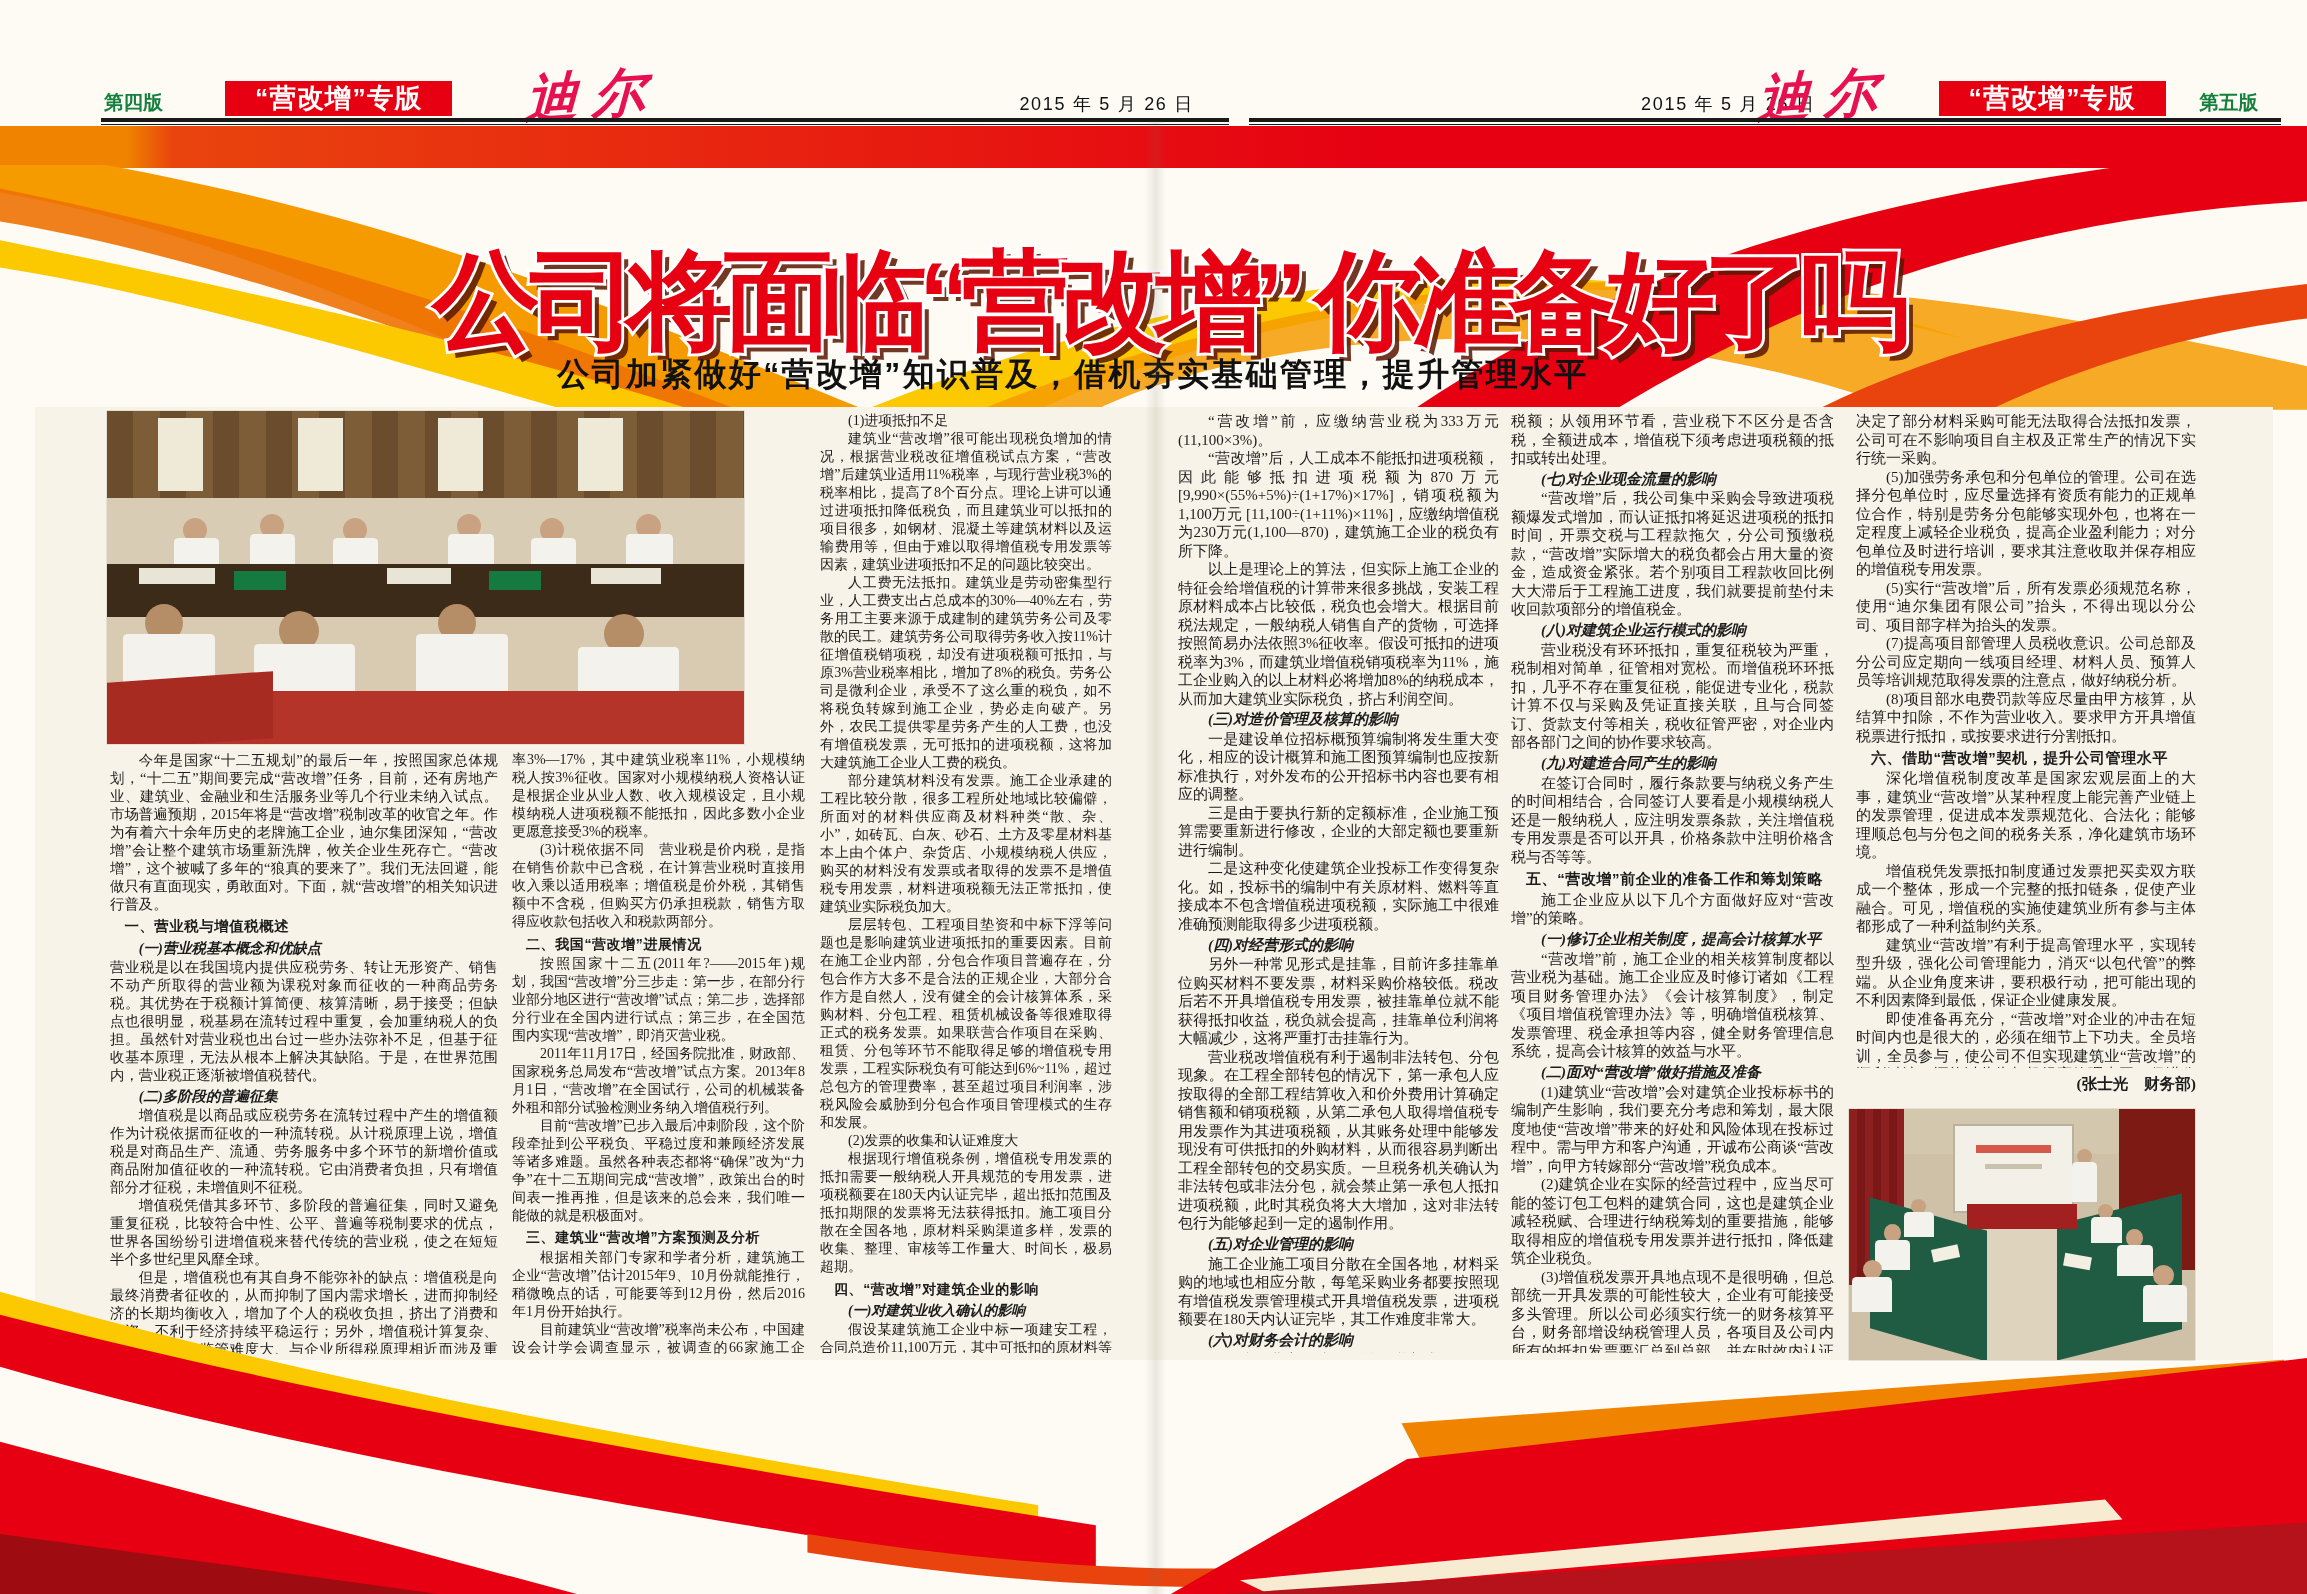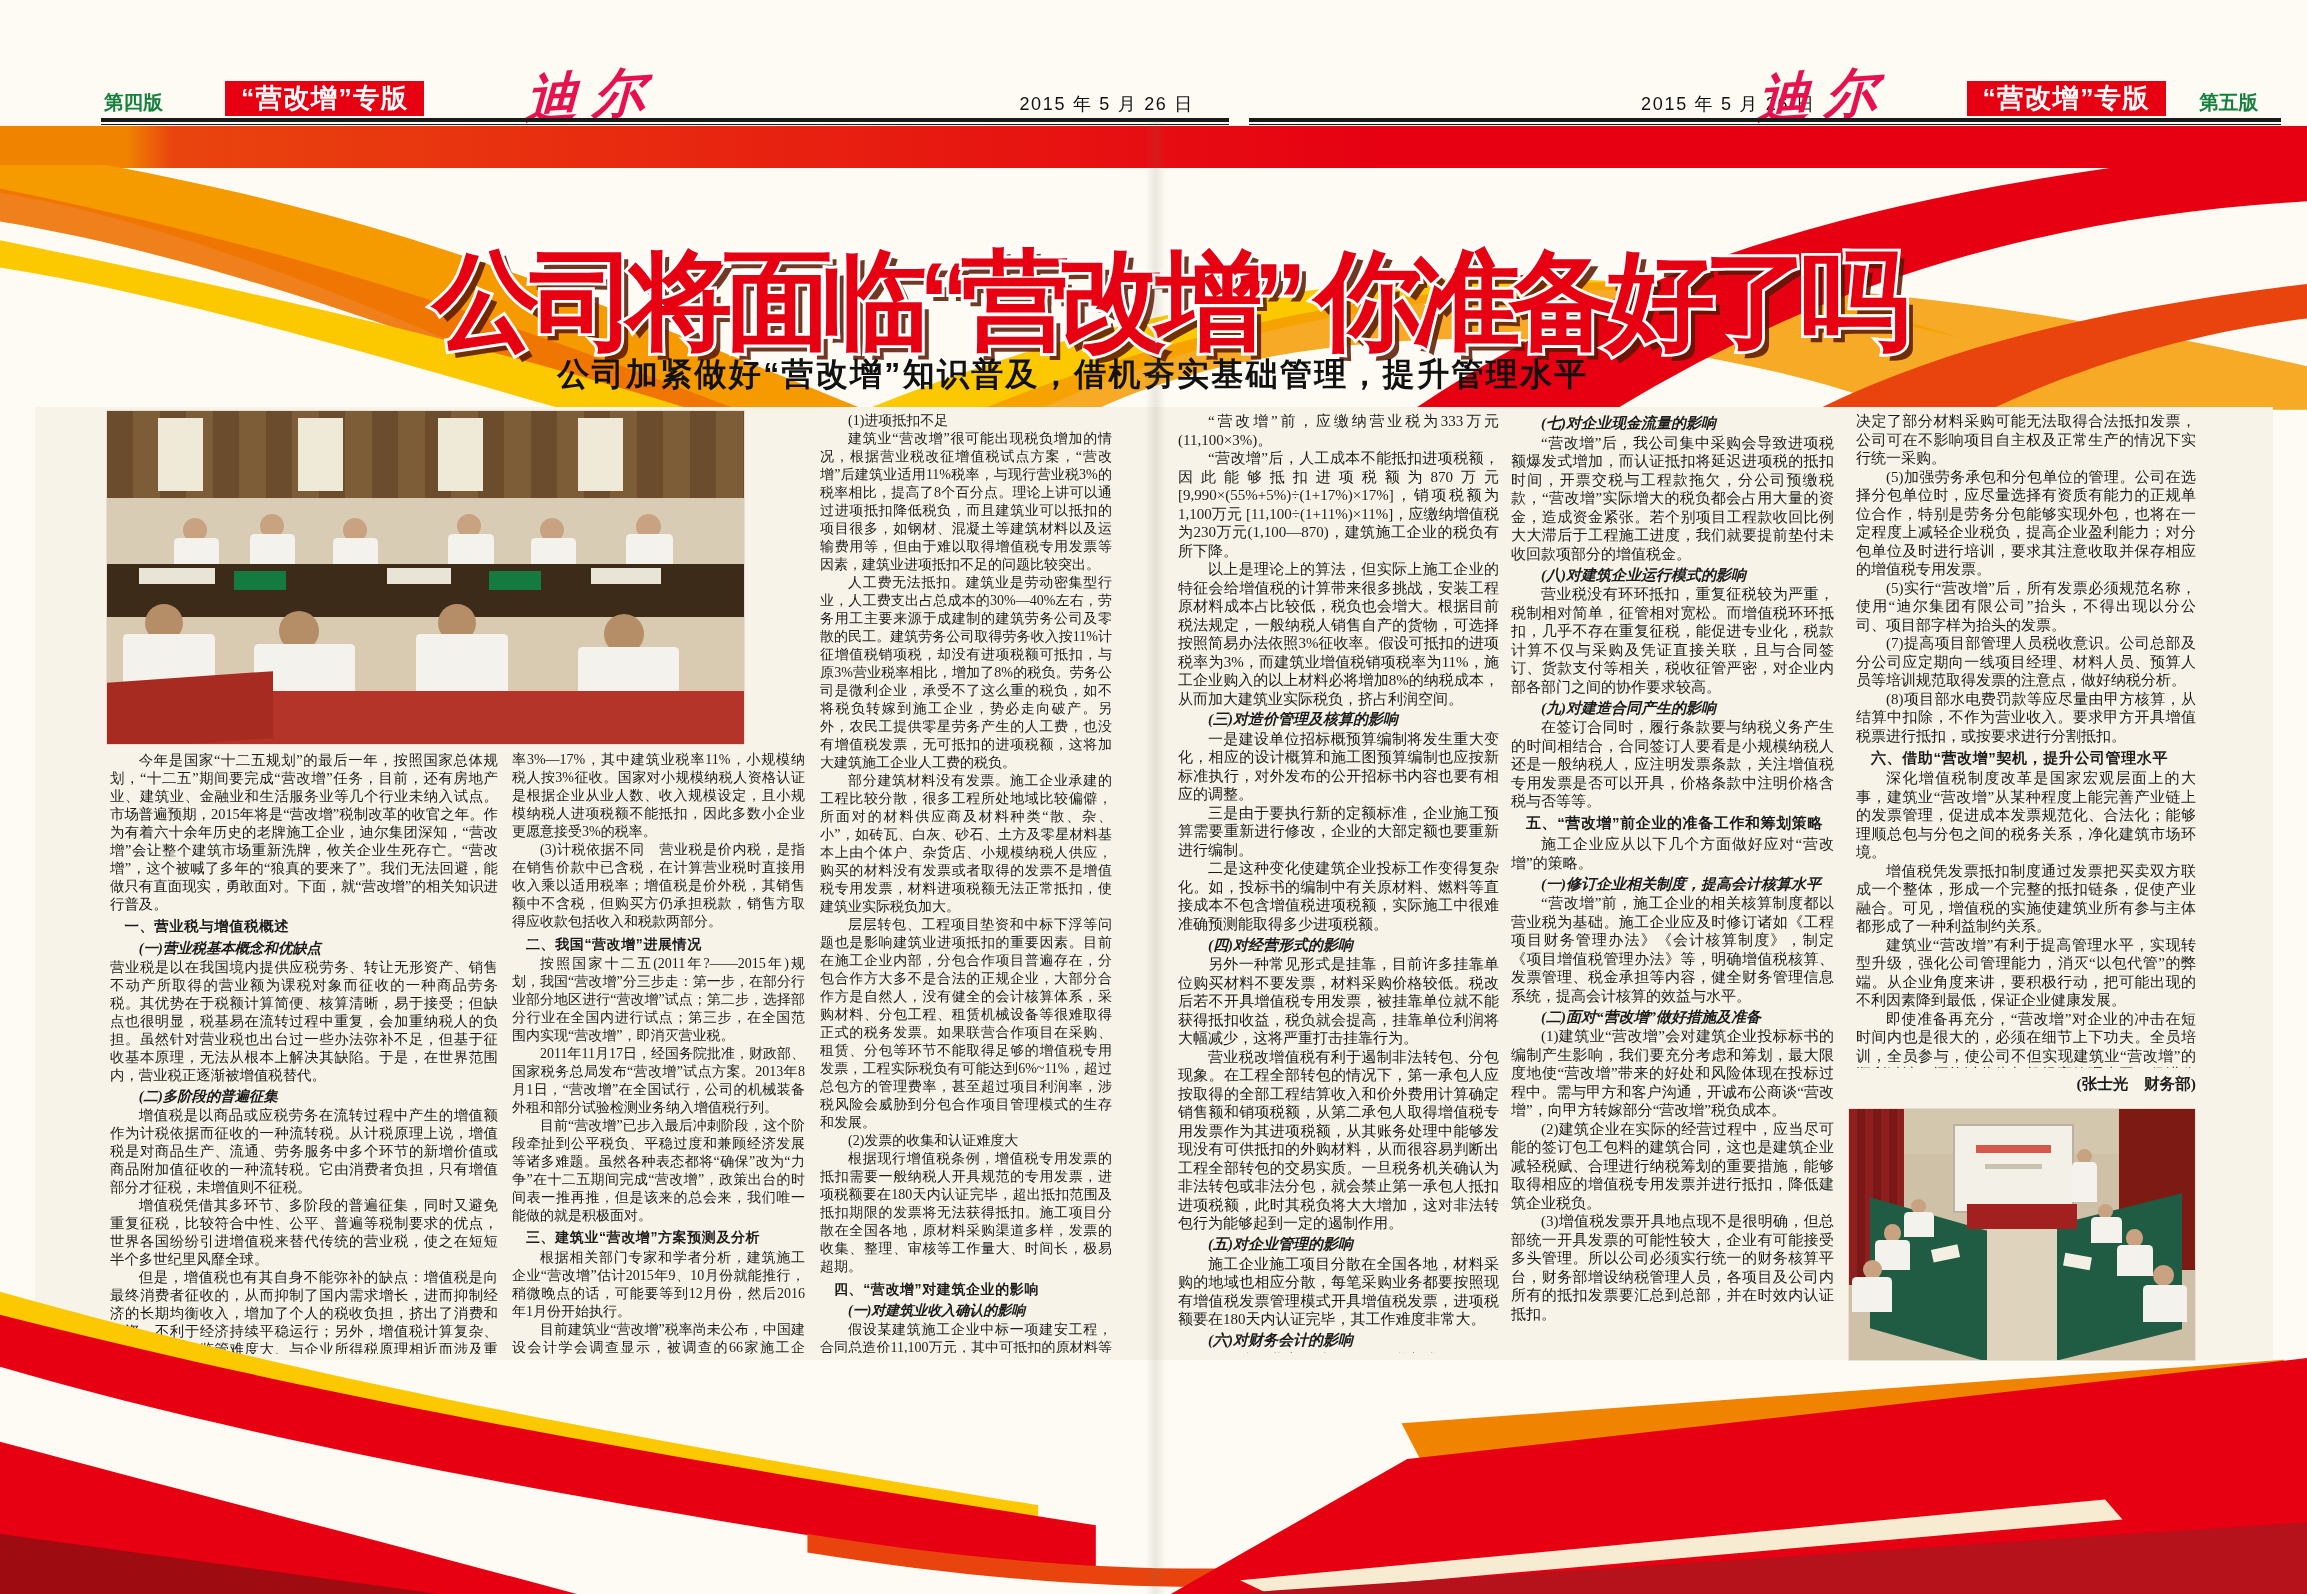--- a/index.html
+++ b/index.html
@@ -3,21 +3,21 @@
 <meta charset="utf-8">
 <style>
   html,body{margin:0;padding:0;}
   #canvas{position:relative;width:2307px;height:1594px;background:#fdfbf4;overflow:hidden;
           font-family:"Liberation Serif","DejaVu Serif",serif;}
   
   .hdr{position:absolute;top:74px;height:45px;}
   .hdr-item{position:absolute;bottom:3.5px;}
   .pageno{font-size:19.6px;font-weight:bold;color:#15803d;font-family:"Liberation Sans",sans-serif;}
   .redbox{background:#e60012;color:#fff;font-weight:900;font-size:26.5px;line-height:35px;
-          padding:0 16px;font-family:"Liberation Sans",sans-serif;letter-spacing:1.2px;}
+          padding:0 30px;font-family:"Liberation Sans",sans-serif;letter-spacing:1.2px;}
   .masthead{color:#e6114e;font-weight:900;font-size:53px;line-height:53px;font-style:italic;
             letter-spacing:15px;transform:rotate(-4deg) skewX(-6deg);
             font-family:"DejaVu Serif",serif;}
   .dateline{font-size:18px;color:#111;font-family:"Liberation Sans",sans-serif;letter-spacing:1.7px;}
   .rule{position:absolute;top:118px;height:4px;background:#1a1a1a;}
   .rule:after{content:"";position:absolute;left:0;right:0;top:5.8px;height:1.2px;background:#1a1a1a;}
   
   #topband{position:absolute;left:0;top:126px;width:2307px;height:42px;
            background:linear-gradient(90deg,#f08300 0%,#f08300 5.5%,#e9440e 7.5%,#e60012 60%,#e60012 100%);}
   #bannerArt{position:absolute;left:0;top:165px;width:2307px;height:245px;}
@@ -182,20 +182,21 @@
       <div class="blk p">二是这种变化使建筑企业投标工作变得复杂化。如，投标书的编制中有关原材料、燃料等直接成本不包含增值税进项税额，实际施工中很难准确预测能取得多少进项税额。</div>
       <div class="blk h2">(四)对经营形式的影响</div>
       <div class="blk p">另外一种常见形式是挂靠，目前许多挂靠单位购买材料不要发票，材料采购价格较低。税改后若不开具增值税专用发票，被挂靠单位就不能获得抵扣收益，税负就会提高，挂靠单位利润将大幅减少，这将严重打击挂靠行为。</div>
       <div class="blk p">营业税改增值税有利于遏制非法转包、分包现象。在工程全部转包的情况下，第一承包人应按取得的全部工程结算收入和价外费用计算确定销售额和销项税额，从第二承包人取得增值税专用发票作为其进项税额，从其账务处理中能够发现没有可供抵扣的外购材料，从而很容易判断出工程全部转包的交易实质。一旦税务机关确认为非法转包或非法分包，就会禁止第一承包人抵扣进项税额，此时其税负将大大增加，这对非法转包行为能够起到一定的遏制作用。</div>
       <div class="blk h2">(五)对企业管理的影响</div>
       <div class="blk p">施工企业施工项目分散在全国各地，材料采购的地域也相应分散，每笔采购业务都要按照现有增值税发票管理模式开具增值税发票，进项税额要在180天内认证完毕，其工作难度非常大。</div>
       <div class="blk h2">(六)对财务会计的影响</div>
       <div class="blk p">如果建筑业实行法人汇总纳税方式，则项目部所有增值税业务都要集中到公司总部，大大增加总部的工作量。</div>
     </div>
   <div id="c5" class="col rcol">
+      <div class="blk cont">税额；从领用环节看，营业税下不区分是否含税，全额进成本，增值税下须考虑进项税额的抵扣或转出处理。</div>
       <div class="blk h2">(七)对企业现金流量的影响</div>
       <div class="blk p">“营改增”后，我公司集中采购会导致进项税额爆发式增加，而认证抵扣将延迟进项税的抵扣时间，开票交税与工程款拖欠，分公司预缴税款，“营改增”实际增大的税负都会占用大量的资金，造成资金紧张。若个别项目工程款收回比例大大滞后于工程施工进度，我们就要提前垫付未收回款项部分的增值税金。</div>
       <div class="blk h2">(八)对建筑企业运行模式的影响</div>
       <div class="blk p">营业税没有环环抵扣，重复征税较为严重，税制相对简单，征管相对宽松。而增值税环环抵扣，几乎不存在重复征税，能促进专业化，税款计算不仅与采购及凭证直接关联，且与合同签订、货款支付等相关，税收征管严密，对企业内部各部门之间的协作要求较高。</div>
       <div class="blk h2">(九)对建造合同产生的影响</div>
       <div class="blk p">在签订合同时，履行条款要与纳税义务产生的时间相结合，合同签订人要看是小规模纳税人还是一般纳税人，应注明发票条款，关注增值税专用发票是否可以开具，价格条款中注明价格含税与否等等。</div>
       <div class="blk h1">五、“营改增”前企业的准备工作和筹划策略</div>
       <div class="blk p">施工企业应从以下几个方面做好应对“营改增”的策略。</div>
       <div class="blk h2">(一)修订企业相关制度，提高会计核算水平</div>
       <div class="blk p">“营改增”前，施工企业的相关核算制度都以营业税为基础。施工企业应及时修订诸如《工程项目财务管理办法》《会计核算制度》，制定《项目增值税管理办法》等，明确增值税核算、发票管理、税金承担等内容，健全财务管理信息系统，提高会计核算的效益与水平。</div>

